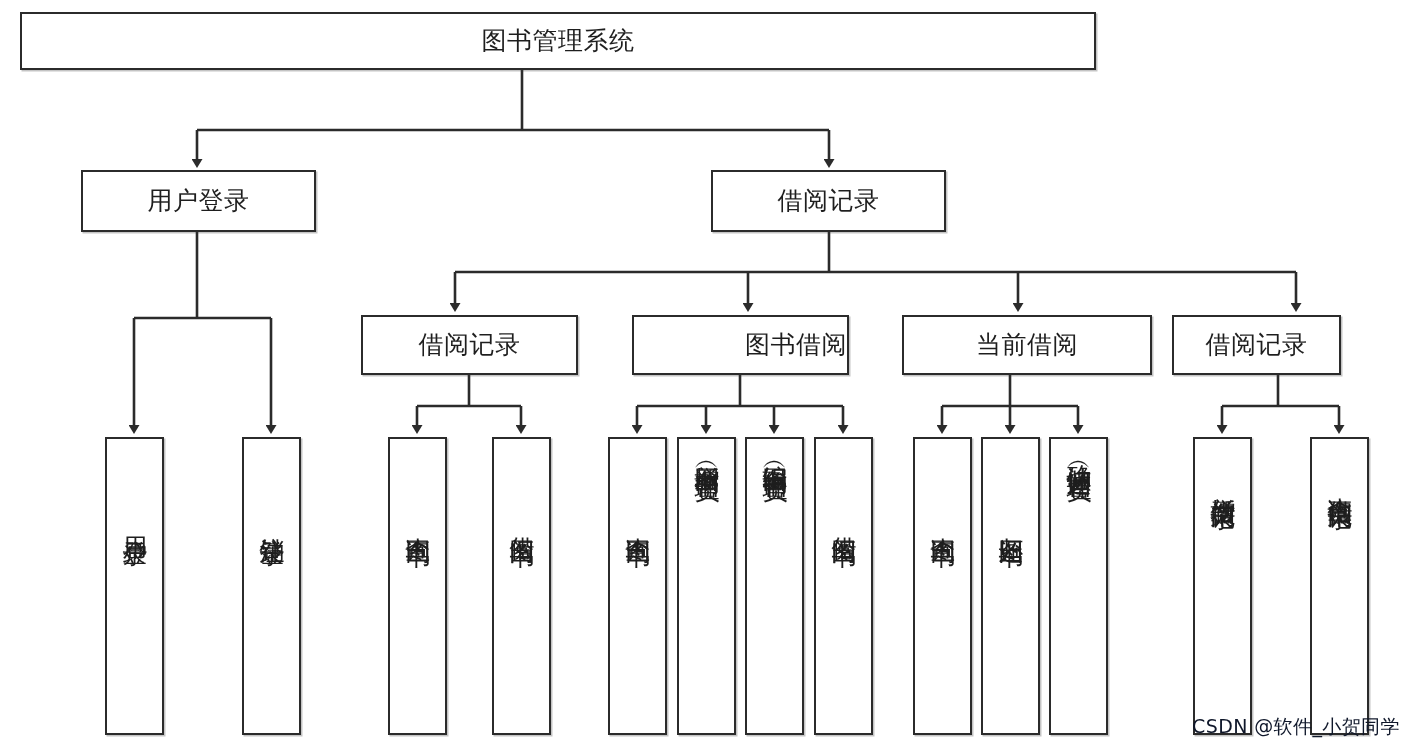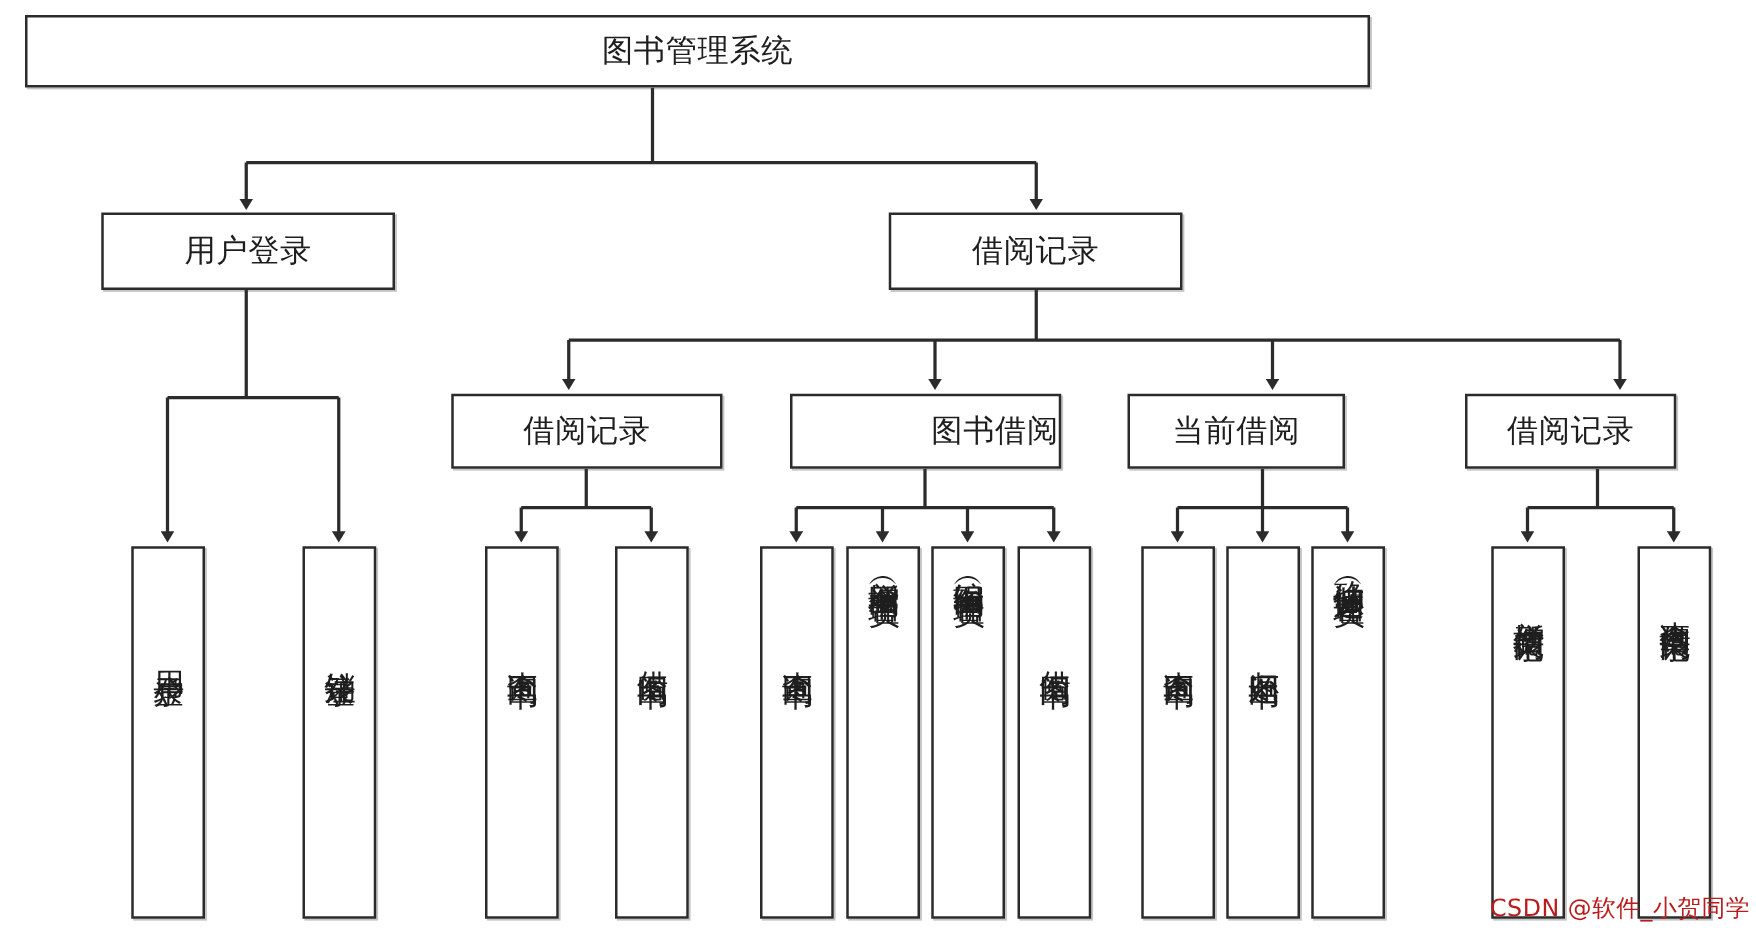--- a/index.html
+++ b/index.html
@@ -56,21 +56,21 @@
     text-orientation: upright;
     font-size: 25px;
     letter-spacing: 2px;
     white-space: nowrap;
   }
   .watermark {
     position: absolute;
     left: 1192px;
     top: 714px;
     font-size: 19px;
-    color: #b91c1c;
+    color: #0f172a;
     white-space: nowrap;
     letter-spacing: 0.4px;
   }
 </style>
 </head>
 <body>
 
 <div id="canvas">
 
   <svg class="connectors" viewBox="0 0 1405 747" xmlns="http://www.w3.org/2000/svg">
@@ -136,21 +136,21 @@
   </div>
 
   <div class="node horizontal" style="left:361px; top:315px; width:217px; height:60px;">
     <span class="label">借阅记录</span>
   </div>
 
   <div class="node horizontal" style="left:632px; top:315px; width:217px; height:60px;justify-content:flex-end;">
     <span class="label">图书借阅</span>
   </div>
 
-  <div class="node horizontal" style="left:902px; top:315px; width:174px; height:60px;">
+  <div class="node horizontal" style="left:902px; top:315px; width:250px; height:60px;">
     <span class="label">当前借阅</span>
   </div>
 
   <div class="node horizontal" style="left:1172px; top:315px; width:169px; height:60px;">
     <span class="label">借阅记录</span>
   </div>
 
   <div class="node vertical" style="left:105px; top:437px; width:59px; height:298px; padding-top:78px;">
     <span class="label">用户登录</span>
   </div>

